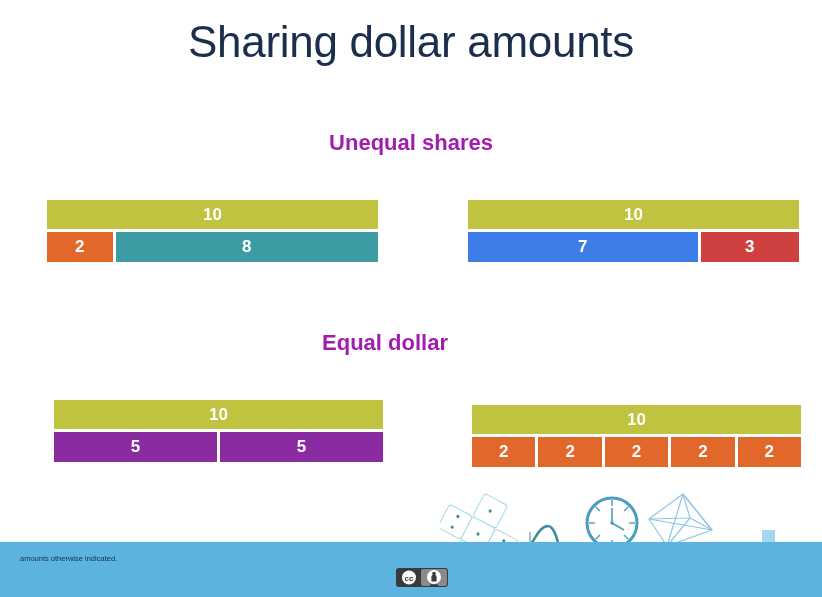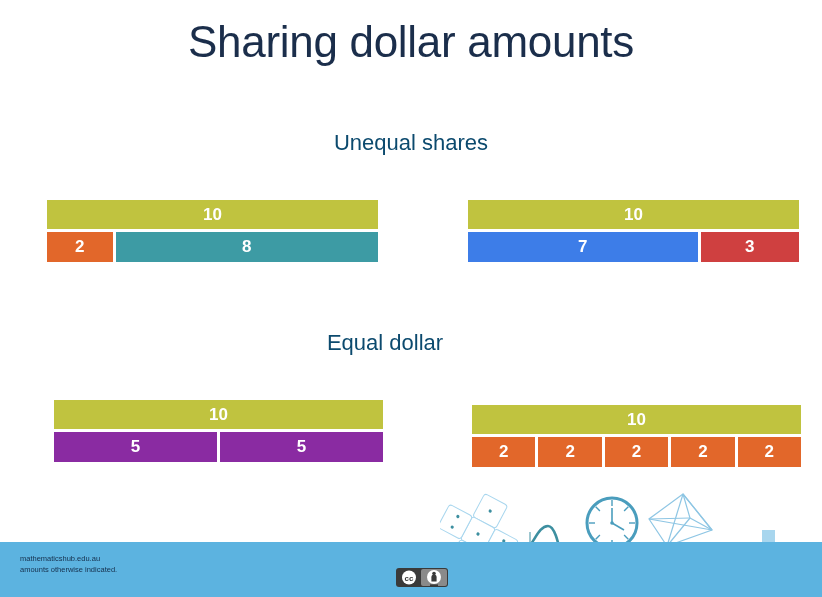--- a/index.html
+++ b/index.html
@@ -30,22 +30,22 @@
     font-weight: 400;
     letter-spacing: -0.3px;
     color: #1b2e4b;
     line-height: 1.25;
   }
 
   
   .section-heading {
     position: absolute;
     font-size: 22px;
-    font-weight: 400;
-    color: #0c4a6e;
+    font-weight: 700;
+    color: #a21caf;
     white-space: nowrap;
   }
   #heading-unequal { left: 0; top: 130px; width: 822px; text-align: center; }
   #heading-equal   { left: 0; top: 330px; width: 770px; text-align: center; }
 
   
   .bar-group {
     position: absolute;
   }
   .bar-row {
@@ -263,21 +263,20 @@
       <circle cx="283" cy="79" r="4.5" stroke-width="4"></circle>
       <circle cx="308" cy="101" r="4.5" stroke-width="4"></circle>
     </g>
 
     <rect x="355" y="72" width="46" height="17" fill="#a8d6ee"></rect>
   </svg>
 
   <div class="footer-band"></div>
 
   <div class="footer-text">
-    <div>mathematicshub.edu.au</div>
     <div>amounts otherwise indicated.</div>
   </div>
 
   <svg class="cc-badge" viewBox="0 0 52 19">
     <rect x="0" y="0" width="52" height="19" rx="3" fill="#3a3a3a"></rect>
     <rect x="25" y="1" width="26" height="17" rx="2" fill="#8a8a8a"></rect>
     <g>
       <circle cx="13" cy="9.5" r="7" fill="#ffffff"></circle>
       <text x="13" y="13" font-family="'Liberation Sans', sans-serif" font-size="8" font-weight="bold" fill="#3a3a3a" text-anchor="middle">cc</text>
     </g>

